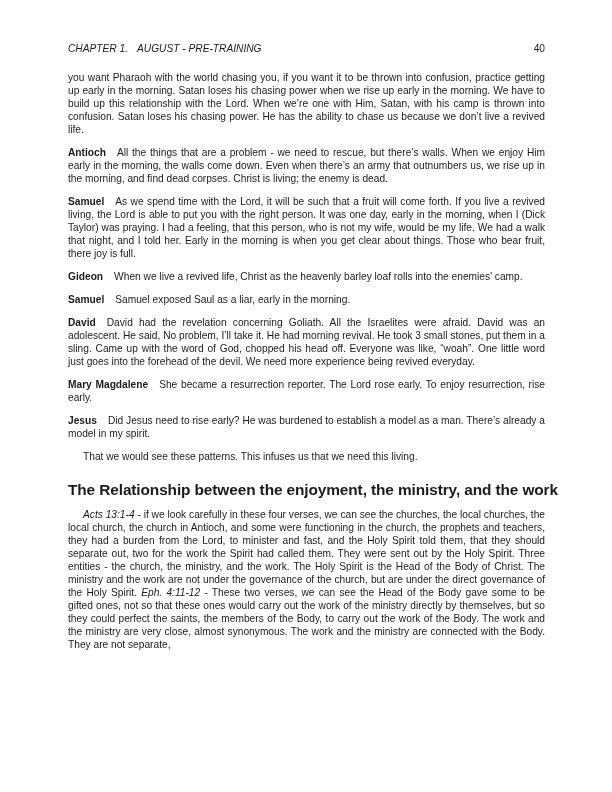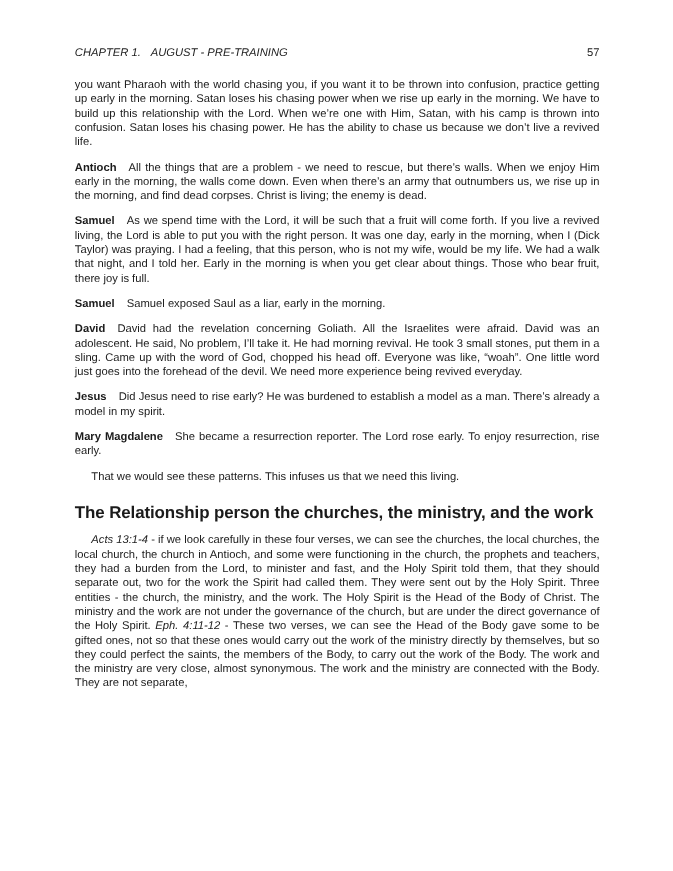--- a/index.html
+++ b/index.html
@@ -40,40 +40,41 @@
 </style>
 </head>
 <body>
 
 <div class="page">
 
   <div class="running-header">
     <span class="hdr-left">
       <span class="chapter">CHAPTER 1.</span><span class="hdr-title">AUGUST - PRE-TRAINING</span>
     </span>
-    <span class="page-num">57</span>
+    <span class="page-num">40</span>
   </div>
 
   <p>you want Pharaoh with the world chasing you, if you want it to be thrown into confusion, practice getting up early in the morning. Satan loses his chasing power when we rise up early in the morning. We have to build up this relationship with the Lord. When we’re one with Him, Satan, with his camp is thrown into confusion. Satan loses his chasing power. He has the ability to chase us because we don’t live a revived life.</p>
 
   <p><span class="term">Antioch</span><span>All the things that are a problem - we need to rescue, but there’s walls. When we enjoy Him early in the morning, the walls come down. Even when there’s an army that outnumbers us, we rise up in the morning, and find dead corpses. Christ is living; the enemy is dead.</span></p>
 
   <p><span class="term">Samuel</span><span>As we spend time with the Lord, it will be such that a fruit will come forth. If you live a revived living, the Lord is able to put you with the right person. It was one day, early in the morning, when I (Dick Taylor) was praying. I had a feeling, that this person, who is not my wife, would be my life. We had a walk that night, and I told her. Early in the morning is when you get clear about things. Those who bear fruit, there joy is full.</span></p>
 
 
 
+  <p><span class="term">Gideon</span><span>When we live a revived life, Christ as the heavenly barley loaf rolls into the enemies’ camp.</span></p>
 
   <p><span class="term">Samuel</span><span>Samuel exposed Saul as a liar, early in the morning.</span></p>
 
   <p><span class="term">David</span><span>David had the revelation concerning Goliath. All the Israelites were afraid. David was an adolescent. He said, No problem, I’ll take it. He had morning revival. He took 3 small stones, put them in a sling. Came up with the word of God, chopped his head off. Everyone was like, “woah”. One little word just goes into the forehead of the devil. We need more experience being revived everyday.</span></p>
 
+  <p><span class="term">Mary Magdalene</span><span>She became a resurrection reporter. The Lord rose early. To enjoy resurrection, rise early.</span></p>
+
   <p><span class="term">Jesus</span><span>Did Jesus need to rise early? He was burdened to establish a model as a man. There’s already a model in my spirit.</span></p>
-
-  <p><span class="term">Mary Magdalene</span><span>She became a resurrection reporter. The Lord rose early. To enjoy resurrection, rise early.</span></p>
 
 
   <p class="indented">That we would see these patterns. This infuses us that we need this living.</p>
 
-  <h2 class="section-title">The Relationship person the churches, the ministry, and the work</h2>
+  <h2 class="section-title">The Relationship between the enjoyment, the ministry, and the work</h2>
 
   <p class="indented"><span class="ref">Acts 13:1-4</span><span> - if we look carefully in these four verses, we can see the churches, the local churches, the local church, the church in Antioch, and some were functioning in the church, the prophets and teachers, they had a burden from the Lord, to minister and fast, and the Holy Spirit told them, that they should separate out, two for the work the Spirit had called them. They were sent out by the Holy Spirit. Three entities - the church, the ministry, and the work. The Holy Spirit is the Head of the Body of Christ. The ministry and the work are not under the governance of the church, but are under the direct governance of the Holy Spirit. </span><span class="ref">Eph. 4:11-12</span><span> - These two verses, we can see the Head of the Body gave some to be gifted ones, not so that these ones would carry out the work of the ministry directly by themselves, but so they could perfect the saints, the members of the Body, to carry out the work of the Body. The work and the ministry are very close, almost synonymous. The work and the ministry are connected with the Body. They are not separate,</span></p>
 
 </div>
 
 </body></html>

